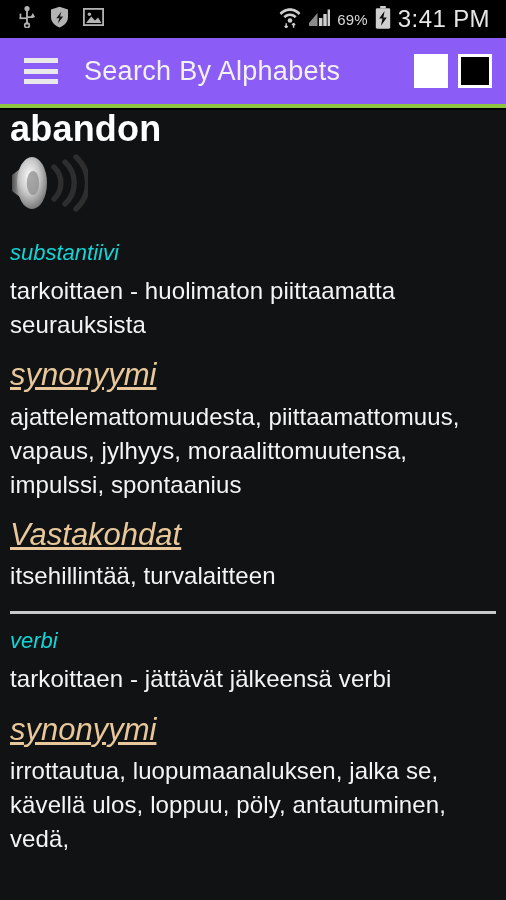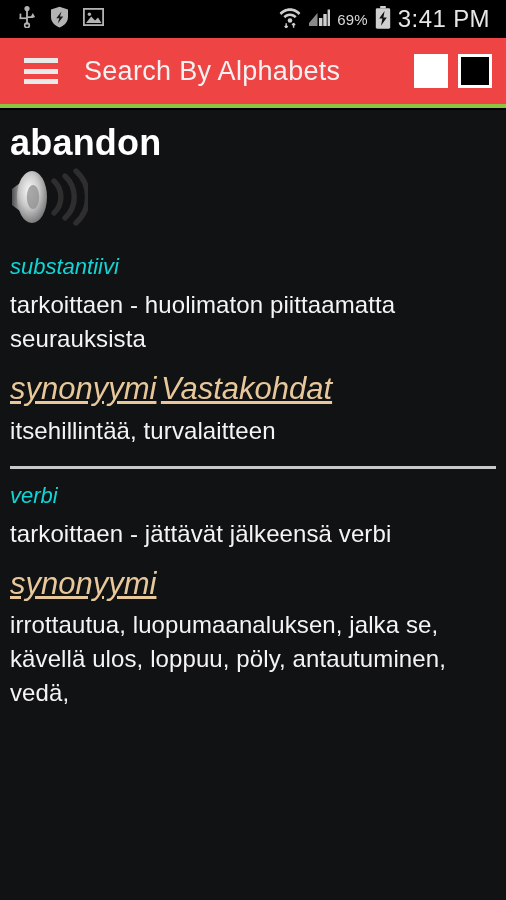--- a/index.html
+++ b/index.html
@@ -23,21 +23,21 @@
   .sb-icon{ display:block; }
   .sb-text{
     color:#d8d8d8; font-size:15px; letter-spacing:0.2px; line-height:1;text-align:center;
   }
   .sb-time{ color:#e6e6e6; font-size:24px; line-height:1; letter-spacing:0.4px;}
 
   
   .app-bar{
     position:relative;
     height:66px; width:506px;
-    background:#ef4444;
+    background:#8b5cf6;
     display:flex; align-items:center;
   }
   .hamburger{
     width:34px; height:26px;
     margin-left:24px;
     display:flex; flex-direction:column; justify-content:space-between;
     cursor:pointer;
   }
   .hamburger span{ display:block; height:5px; width:100%; background:#e9e9e9; }
   .app-title{
@@ -59,21 +59,21 @@
 
   
   .content{
     width:506px;
     height:calc(900px - 38px - 66px - 6px);
     background:#101214;
     padding:0 10px;
     overflow:hidden;
     position:relative;
   }
-  .card-inner{ padding-top:14px; }
+  .card-inner{ }
 
   .headword{
     color:#ffffff;
     font-size:36px;
     font-weight:bold;
     letter-spacing:0.2px;
     line-height:1.05;
     margin-bottom:6px;
   }
 
@@ -218,20 +218,21 @@
           <path d="M66 3 A35 35 0 0 1 66 55" fill="none" stroke="#2e2e2e" stroke-width="5.4" stroke-linecap="round"></path>
         </svg>
       </span>
     </div>
 
     <div class="sense-block">
       <div class="pos">substantiivi</div>
       <div class="body-text">tarkoittaen - huolimaton piittaamatta seurauksista</div>
 
       <div class="section-label">synonyymi</div>
+      <div class="body-text">ajattelemattomuudesta, piittaamattomuus, vapaus, jylhyys, moraalittomuutensa, impulssi, spontaanius</div>
 
       <div class="section-label">Vastakohdat</div>
       <div class="body-text">itsehillintää, turvalaitteen</div>
     </div>
 
     <div class="divider"></div>
 
     <div class="sense-block">
       <div class="pos tight">verbi</div>
       <div class="body-text">tarkoittaen - jättävät jälkeensä verbi</div>

